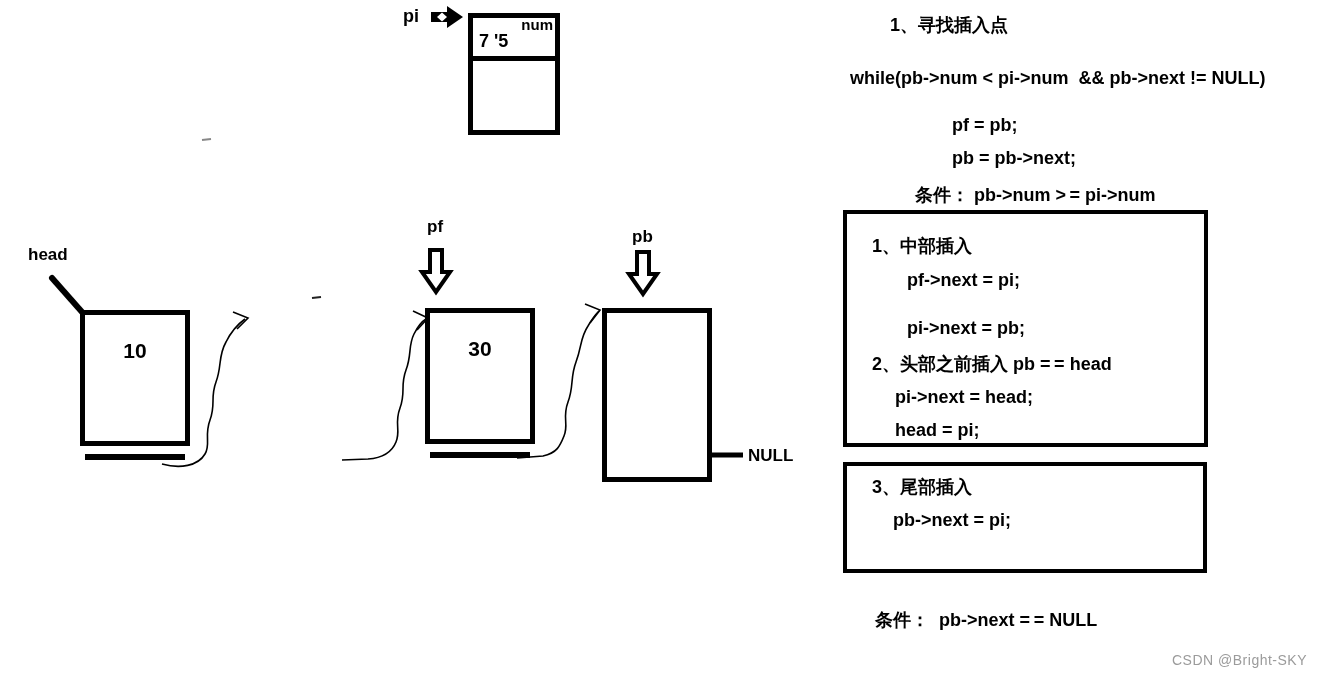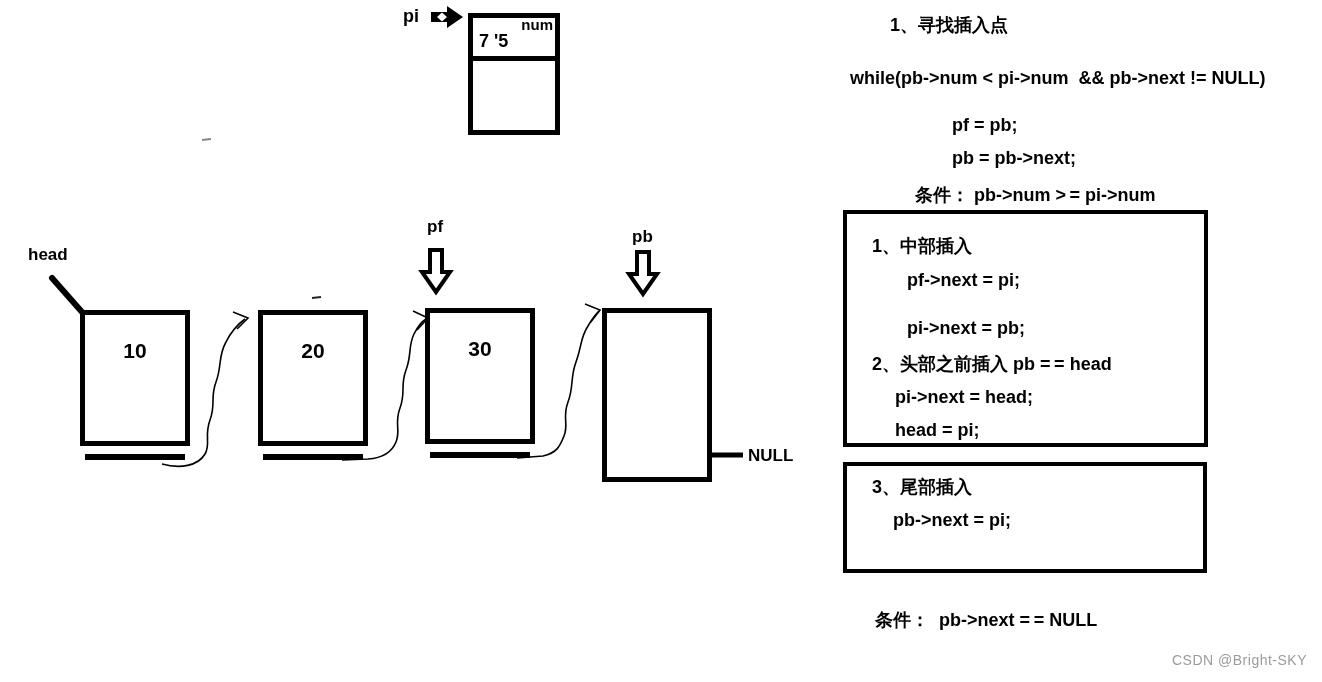--- a/index.html
+++ b/index.html
@@ -75,24 +75,20 @@
 
   <div class="abs label" style="left:28px;top:245px;">head</div>
 
   <div class="abs label" style="left:427px;top:217px;">pf</div>
   <div class="abs label" style="left:632px;top:227px;">pb</div>
 
   <div class="node" style="left:80px;top:310px;">
     <div class="val">10</div>
     <div class="ptr"></div>
   </div>
-  <div class="node" style="left:258px;top:310px;">
-    <div class="val">20</div>
-    <div class="ptr"></div>
-  </div>
   <div class="node" style="left:425px;top:308px;">
     <div class="val">30</div>
     <div class="ptr"></div>
   </div>
   <div class="node" style="left:602px;top:308px;height:174px;">
     <div class="ptr"></div>
   </div>
 
   <div class="abs label" style="left:748px;top:446px;">NULL</div>
 

